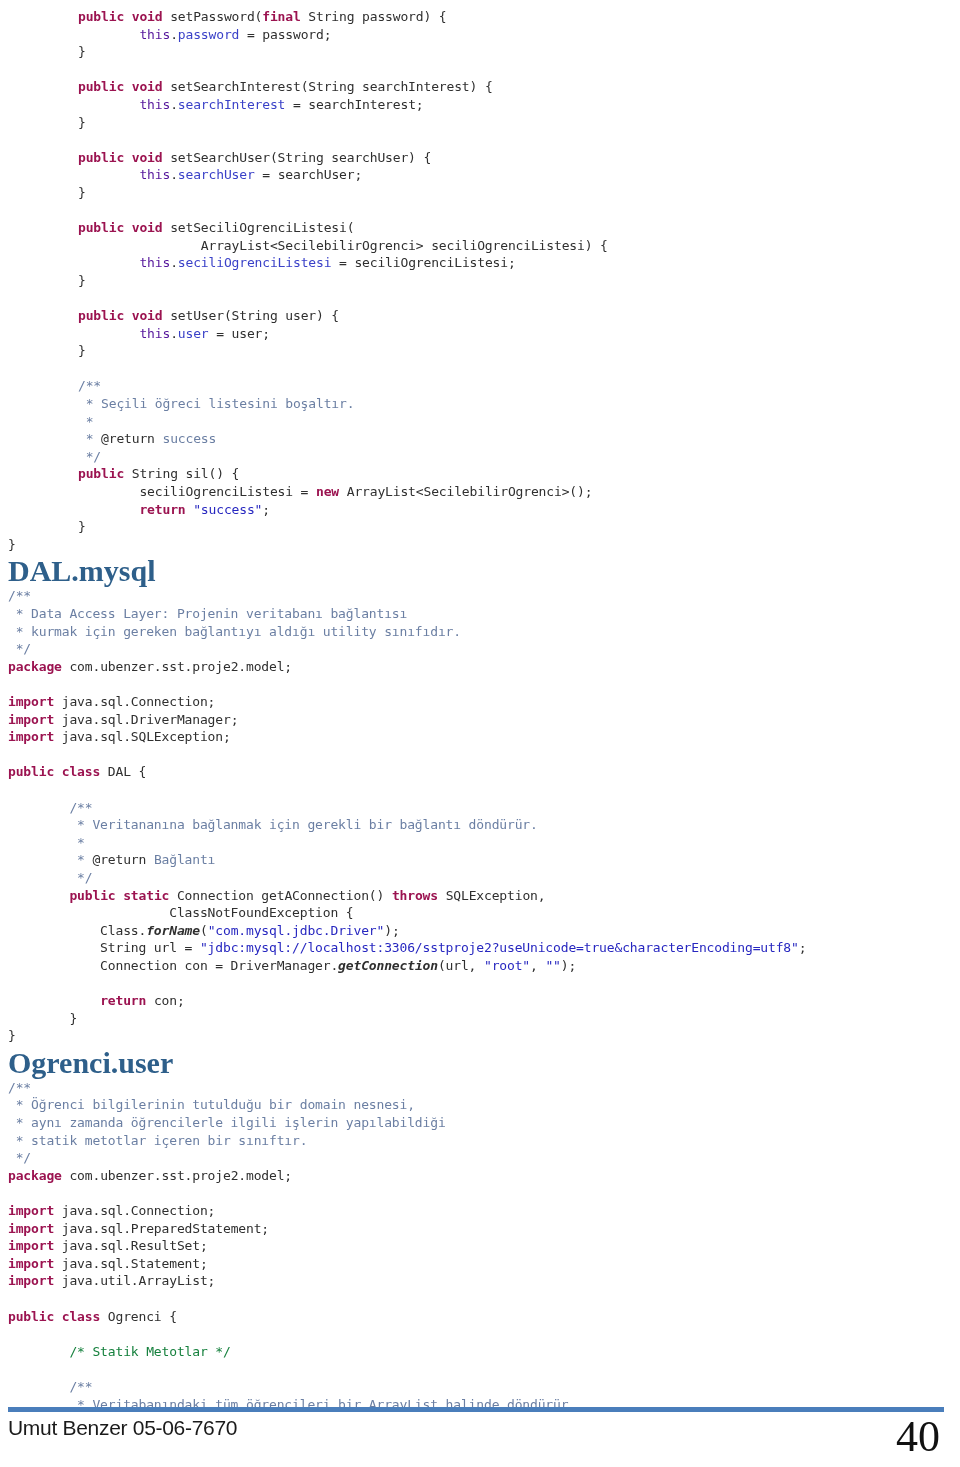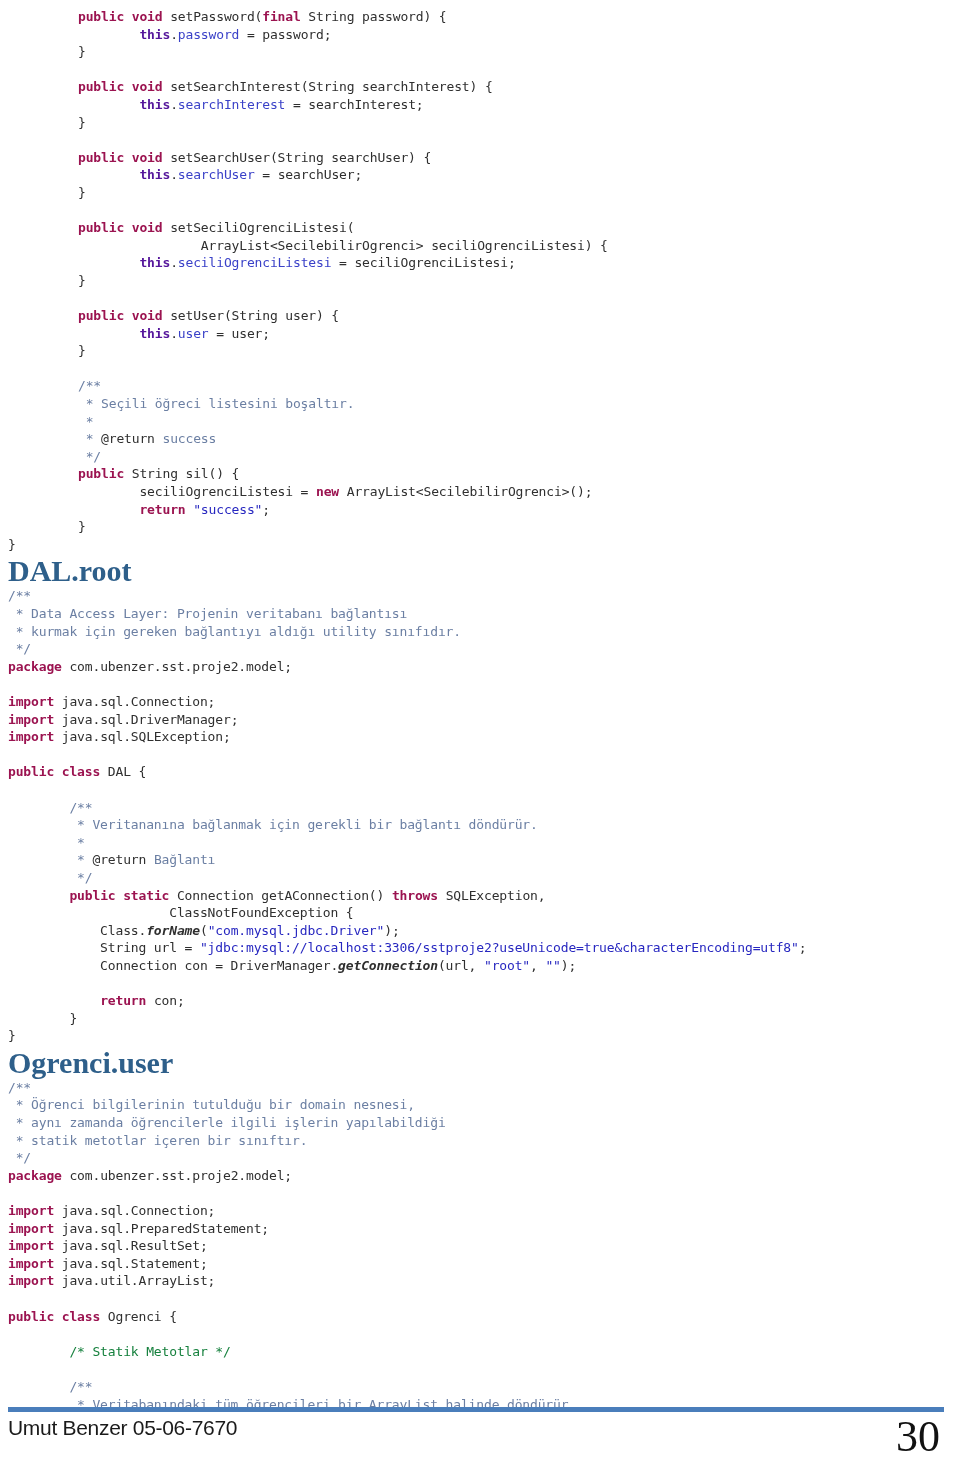--- a/index.html
+++ b/index.html
@@ -43,21 +43,21 @@
     color: #2f2f2f;
     letter-spacing: -0.15px;
   }
   .code .ln {
     white-space: pre;
     min-height: 17.6px;
   }
 
   
   .kw      { color: #9b1350; font-weight: bold; }   
-  .this    { color: #55169b; font-weight: bold; }   
+  .this    { color: #55169b; font-weight: normal; }   
   .field   { color: #3a41c8; }                      
   .str     { color: #2727c0; }                      
   .cmt     { color: #6b7fa3; }                      
   .cmt2    { color: #15803d; }                       */
   .tag     { color: #8fa3bd; }                      
   .ital    { font-style: italic; font-weight: bold; }                  
   .pl      { color: #2f2f2f; }                      
 
   
   h2.filehead {
@@ -110,31 +110,31 @@
 <body>
 
 <div class="page">
   <div class="content">
     <div id="sections-root">
         <div>
           <div class="code" style="margin-left: 70px;"><div class="ln"><span class="kw">public </span><span class="kw">void </span><span class="pl">setPassword(</span><span class="kw">final </span><span class="pl">String password) {</span></div><div class="ln"><span class="pl">        </span><span class="this">this</span><span class="pl">.</span><span class="field">password</span><span class="pl"> = password;</span></div><div class="ln"><span class="pl">}</span></div><div class="ln">&nbsp;</div><div class="ln"><span class="kw">public </span><span class="kw">void </span><span class="pl">setSearchInterest(String searchInterest) {</span></div><div class="ln"><span class="pl">        </span><span class="this">this</span><span class="pl">.</span><span class="field">searchInterest</span><span class="pl"> = searchInterest;</span></div><div class="ln"><span class="pl">}</span></div><div class="ln">&nbsp;</div><div class="ln"><span class="kw">public </span><span class="kw">void </span><span class="pl">setSearchUser(String searchUser) {</span></div><div class="ln"><span class="pl">        </span><span class="this">this</span><span class="pl">.</span><span class="field">searchUser</span><span class="pl"> = searchUser;</span></div><div class="ln"><span class="pl">}</span></div><div class="ln">&nbsp;</div><div class="ln"><span class="kw">public </span><span class="kw">void </span><span class="pl">setSeciliOgrenciListesi(</span></div><div class="ln"><span class="pl">                ArrayList&lt;SecilebilirOgrenci&gt; seciliOgrenciListesi) {</span></div><div class="ln"><span class="pl">        </span><span class="this">this</span><span class="pl">.</span><span class="field">seciliOgrenciListesi</span><span class="pl"> = seciliOgrenciListesi;</span></div><div class="ln"><span class="pl">}</span></div><div class="ln">&nbsp;</div><div class="ln"><span class="kw">public </span><span class="kw">void </span><span class="pl">setUser(String user) {</span></div><div class="ln"><span class="pl">        </span><span class="this">this</span><span class="pl">.</span><span class="field">user</span><span class="pl"> = user;</span></div><div class="ln"><span class="pl">}</span></div><div class="ln">&nbsp;</div><div class="ln"><span class="cmt">/**</span></div><div class="ln"><span class="cmt"> * Seçili öğreci listesini boşaltır.</span></div><div class="ln"><span class="cmt"> *</span></div><div class="ln"><span class="cmt"> * </span><span class="tag">@return</span><span class="cmt"> success</span></div><div class="ln"><span class="cmt"> */</span></div><div class="ln"><span class="kw">public </span><span class="pl">String sil() {</span></div><div class="ln"><span class="pl">        seciliOgrenciListesi = </span><span class="kw">new </span><span class="pl">ArrayList&lt;SecilebilirOgrenci&gt;();</span></div><div class="ln"><span class="pl">        </span><span class="kw">return </span><span class="str">"success"</span><span class="pl">;</span></div><div class="ln"><span class="pl">}</span></div></div>
           <div class="code" style="margin-left: 0px;"><div class="ln"><span class="pl">}</span></div></div>
         </div>
         <div>
-          <h2 class="filehead">DAL.root</h2>
+          <h2 class="filehead">DAL.mysql</h2>
           <div class="code" style="margin-left: 0px;"><div class="ln"><span class="cmt">/**</span></div><div class="ln"><span class="cmt"> * Data Access Layer: Projenin veritabanı bağlantısı</span></div><div class="ln"><span class="cmt"> * kurmak için gereken bağlantıyı aldığı utility sınıfıdır.</span></div><div class="ln"><span class="cmt"> */</span></div><div class="ln"><span class="kw">package </span><span class="pl">com.ubenzer.sst.proje2.model;</span></div><div class="ln">&nbsp;</div><div class="ln"><span class="kw">import </span><span class="pl">java.sql.Connection;</span></div><div class="ln"><span class="kw">import </span><span class="pl">java.sql.DriverManager;</span></div><div class="ln"><span class="kw">import </span><span class="pl">java.sql.SQLException;</span></div><div class="ln">&nbsp;</div><div class="ln"><span class="kw">public </span><span class="kw">class </span><span class="pl">DAL {</span></div><div class="ln">&nbsp;</div><div class="ln"><span class="cmt">        /**</span></div><div class="ln"><span class="cmt">         * Veritananına bağlanmak için gerekli bir bağlantı döndürür.</span></div><div class="ln"><span class="cmt">         *</span></div><div class="ln"><span class="cmt">         * </span><span class="tag">@return</span><span class="cmt"> Bağlantı</span></div><div class="ln"><span class="cmt">         */</span></div><div class="ln"><span class="pl">        </span><span class="kw">public </span><span class="kw">static </span><span class="pl">Connection getAConnection() </span><span class="kw">throws </span><span class="pl">SQLException,</span></div><div class="ln"><span class="pl">                     ClassNotFoundException {</span></div><div class="ln"><span class="pl">            Class.</span><span class="ital">forName</span><span class="pl">(</span><span class="str">"com.mysql.jdbc.Driver"</span><span class="pl">);</span></div><div class="ln"><span class="pl">            String url = </span><span class="str">"jdbc:mysql://localhost:3306/sstproje2?useUnicode=true&amp;characterEncoding=utf8"</span><span class="pl">;</span></div><div class="ln"><span class="pl">            Connection con = DriverManager.</span><span class="ital">getConnection</span><span class="pl">(url, </span><span class="str">"root"</span><span class="pl">, </span><span class="str">""</span><span class="pl">);</span></div><div class="ln">&nbsp;</div><div class="ln"><span class="pl">            </span><span class="kw">return </span><span class="pl">con;</span></div><div class="ln"><span class="pl">        }</span></div></div>
           <div class="code" style="margin-left: 0px;"><div class="ln"><span class="pl">}</span></div></div>
         </div>
         <div>
           <h2 class="filehead">Ogrenci.user</h2>
           <div class="code" style="margin-left: 0px;"><div class="ln"><span class="cmt">/**</span></div><div class="ln"><span class="cmt"> * Öğrenci bilgilerinin tutulduğu bir domain nesnesi,</span></div><div class="ln"><span class="cmt"> * aynı zamanda öğrencilerle ilgili işlerin yapılabildiği</span></div><div class="ln"><span class="cmt"> * statik metotlar içeren bir sınıftır.</span></div><div class="ln"><span class="cmt"> */</span></div><div class="ln"><span class="kw">package </span><span class="pl">com.ubenzer.sst.proje2.model;</span></div><div class="ln">&nbsp;</div><div class="ln"><span class="kw">import </span><span class="pl">java.sql.Connection;</span></div><div class="ln"><span class="kw">import </span><span class="pl">java.sql.PreparedStatement;</span></div><div class="ln"><span class="kw">import </span><span class="pl">java.sql.ResultSet;</span></div><div class="ln"><span class="kw">import </span><span class="pl">java.sql.Statement;</span></div><div class="ln"><span class="kw">import </span><span class="pl">java.util.ArrayList;</span></div><div class="ln">&nbsp;</div><div class="ln"><span class="kw">public </span><span class="kw">class </span><span class="pl">Ogrenci {</span></div><div class="ln">&nbsp;</div><div class="ln"><span class="cmt2">        /* Statik Metotlar */</span></div><div class="ln">&nbsp;</div><div class="ln"><span class="cmt">        /**</span></div><div class="ln"><span class="cmt">         * Veritabanındaki tüm öğrencileri bir ArrayList halinde döndürür.</span></div></div>
         </div>
       </div>
   </div>
 
   <div class="footer">
     <div class="footer-rule"></div>
     <div class="footer-row">
       <div class="footer-name">Umut Benzer 05-06-7670</div>
-      <div class="footer-page">30</div>
+      <div class="footer-page">40</div>
     </div>
   </div>
 </div>
 
 </body></html>

